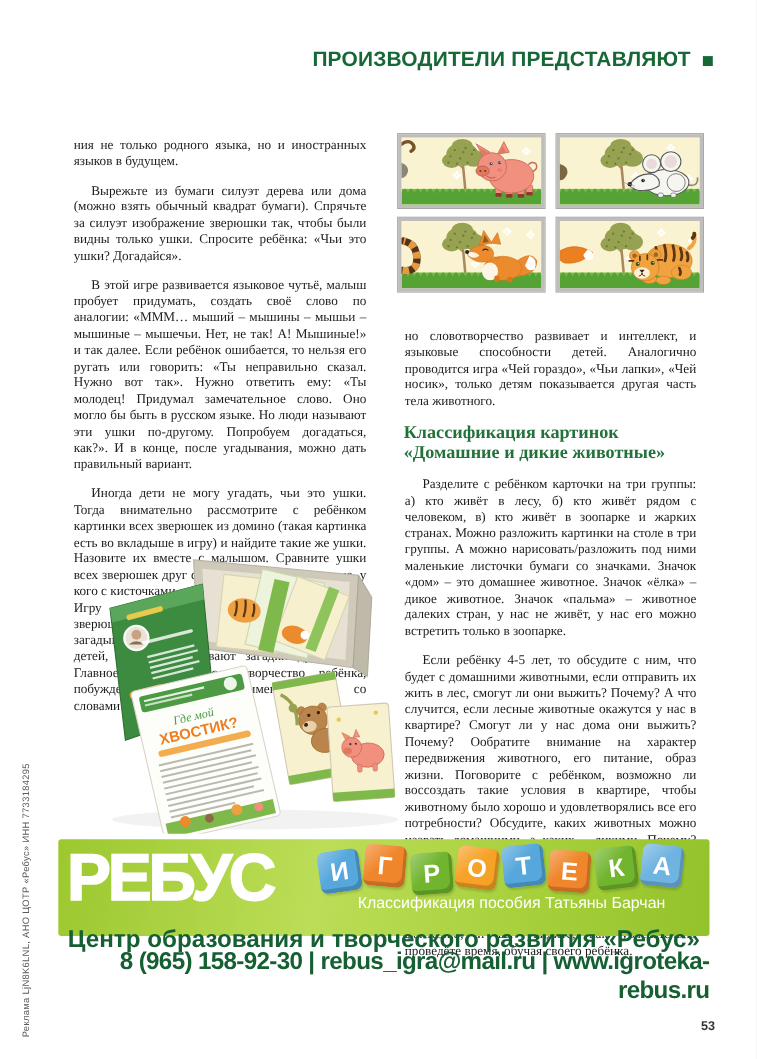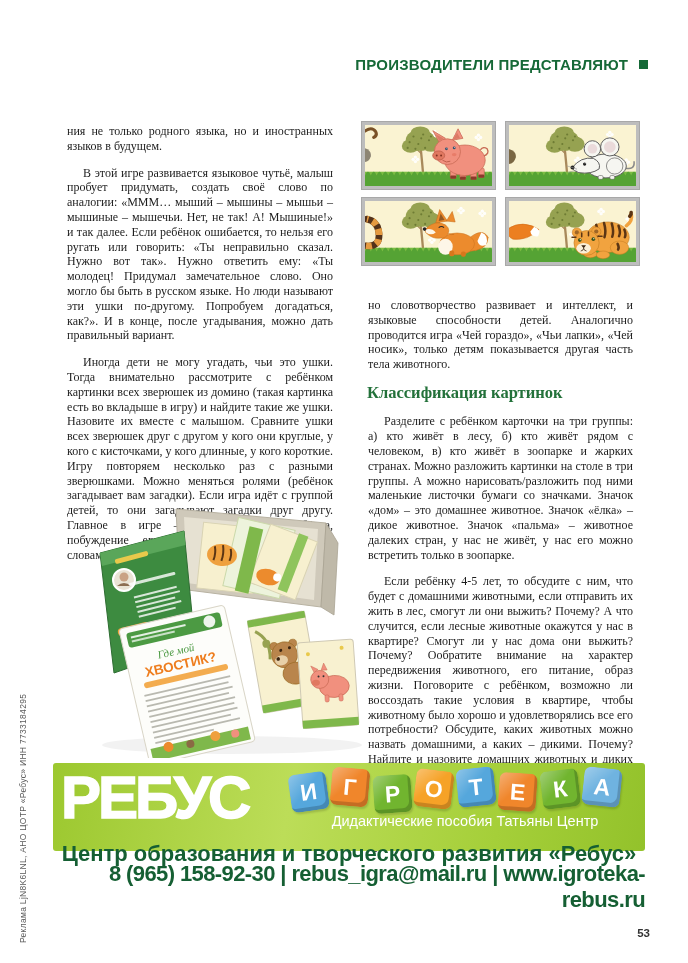--- a/index.html
+++ b/index.html
@@ -1,21 +1,21 @@
 <!DOCTYPE html>
 <html><head>
 <meta charset="utf-8">
 <style>
   html,body{margin:0;padding:0;background:#e8e8e8;}
   #page{position:relative;width:688px;height:963px;background:#ffffff;overflow:hidden;
         font-family:"Liberation Serif", serif;color:#1c1c1c;}
   
   .hdr{position:absolute;top:44px;right:40px;display:flex;align-items:center;
-       font-family:"Liberation Sans", sans-serif;font-weight:bold;font-size:15px;
-       color:#166937;letter-spacing:.2px;margin-top:12px;}
+       font-family:"Liberation Sans", sans-serif;font-weight:bold;font-size:19px;
+       color:#166937;letter-spacing:.2px;}
   .hdr .sq{width:9px;height:9px;background:#166937;margin-left:11px;}
   
   .col{position:absolute;width:290px;}
   #left-col{left:55px;top:112px;}
   #right-col{left:356px;top:286px;width:289px;}
   .body-p{margin:12px;font-size:12px;line-height:14.8px;text-align:justify;text-indent:16px;}
   .body-p.noindent{text-indent:0;}
   h2.sec{margin:6px 0 2px 11px;font-family:"Liberation Serif", serif;font-weight:bold;
          font-size:16.5px;line-height:18.5px;color:#23713A;}
   h2.sec span{display:block;}
@@ -59,20 +59,21 @@
 
 <div id="page">
 
   <div class="hdr">
     <span>ПРОИЗВОДИТЕЛИ ПРЕДСТАВЛЯЮТ</span>
     <span class="sq"></span>
   </div>
 
   <div id="left-col" class="col">
       <p class="body-p noindent">ния не только родного языка, но и иностранных языков в будущем.</p>
+      <p class="body-p">Вырежьте из бумаги силуэт дерева или дома (можно взять обычный квадрат бумаги). Спрячьте за силуэт изображение зверюшки так, чтобы были видны только ушки. Спросите ребёнка: «Чьи это ушки? Догадайся».</p>
       <p class="body-p">В этой игре развивается языковое чутьё, малыш пробует придумать, создать своё слово по аналогии: «МММ… мыший – мышины – мышьи – мышиные – мышечьи. Нет, не так! А! Мышиные!» и так далее. Если ребёнок ошибается, то нельзя его ругать или говорить: «Ты неправильно сказал. Нужно вот так». Нужно ответить ему: «Ты молодец! Придумал замечательное слово. Оно могло бы быть в русском языке. Но люди называют эти ушки по-другому. Попробуем догадаться, как?». И в конце, после угадывания, можно дать правильный вариант.</p>
       <p class="body-p">Иногда дети не могу угадать, чьи это ушки. Тогда внимательно рассмотрите с ребёнком картинки всех зверюшек из домино (такая картинка есть во вкладыше в игру) и найдите такие же ушки. Назовите их вместе с малышом. Сравните ушки всех зверюшек друг с другом у кого они круглые, у кого с кисточками, у кого длинные, у кого короткие. Игру повторяем несколько раз с разными зверюшками. Можно меняться ролями (ребёнок загадывает вам загадки). Если игра идёт с группой детей, то они загадывают загадки друг другу. Главное в игре – словотворчество ребёнка, побуждение его к экспериментированию со словами и их частями. Имен-</p>
     </div>
 
   <div id="cards">
       <div class="dcard">
         <svg viewBox="0 0 131 64" preserveAspectRatio="none">
           <rect width="131" height="64" fill="#FAF3D2"></rect>
           <g fill="#FFFFFF" opacity=".95">
             <circle cx="49.7" cy="36" r="1.7"></circle>
@@ -374,20 +375,21 @@
         </svg>
       </div>
     </div>
 
   <div id="right-col" class="col">
     <div id="r-top">
         <p class="body-p noindent">но словотворчество развивает и интеллект, и языковые способности детей. Аналогично проводится игра «Чей гораздо», «Чьи лапки», «Чей носик», только детям показывается другая часть тела животного.</p>
       </div>
     <h2 class="sec">
       <span>Классификация картинок</span>
+      <span>«Домашние и дикие животные»</span>
     </h2>
     <div id="r-bottom">
         <p class="body-p">Разделите с ребёнком карточки на три группы: а) кто живёт в лесу, б) кто живёт рядом с человеком, в) кто живёт в зоопарке и жарких странах. Можно разложить картинки на столе в три группы. А можно нарисовать/разложить под ними маленькие листочки бумаги со значками. Значок «дом» – это домашнее животное. Значок «ёлка» – дикое животное. Значок «пальма» – животное далеких стран, у нас не живёт, у нас его можно встретить только в зоопарке.</p>
         <p class="body-p">Если ребёнку 4-5 лет, то обсудите с ним, что будет с домашними животными, если отправить их жить в лес, смогут ли они выжить? Почему? А что случится, если лесные животные окажутся у нас в квартире? Смогут ли у нас дома они выжить? Почему? Ообратите внимание на характер передвижения животного, его питание, образ жизни. Поговорите с ребёнком, возможно ли воссоздать такие условия в квартире, чтобы животному было хорошо и удовлетворялись все его потребности? Обсудите, каких животных можно назвать домашними, а каких – дикими. Почему? Найдите и назовите домашних животных и диких животных на карточках домино.</p>
         <p class="body-p">И это всего две игры, а вы можете сами придумать их гораздо больше. Включите свою фантазию, и вы увидите, как увлекательно проведёте время, обучая своего ребёнка.</p>
       </div>
   </div>
 
   <div id="photo">
     <svg viewBox="0 0 292 255">
@@ -501,21 +503,21 @@
     <div id="cubes">
         <div class="cube" style="background: linear-gradient(135deg, rgba(255, 255, 255, 0.35), rgba(255, 255, 255, 0) 45%), rgb(85, 167, 220); transform: rotate(-8deg) translateY(5px);">И</div>
         <div class="cube" style="background: linear-gradient(135deg, rgba(255, 255, 255, 0.35), rgba(255, 255, 255, 0) 45%), rgb(240, 134, 43); transform: rotate(5deg) translateY(0px);">Г</div>
         <div class="cube" style="background: linear-gradient(135deg, rgba(255, 255, 255, 0.35), rgba(255, 255, 255, 0) 45%), rgb(113, 181, 47); transform: rotate(-4deg) translateY(7px);">Р</div>
         <div class="cube" style="background: linear-gradient(135deg, rgba(255, 255, 255, 0.35), rgba(255, 255, 255, 0) 45%), rgb(246, 162, 39); transform: rotate(7deg) translateY(2px);">О</div>
         <div class="cube" style="background: linear-gradient(135deg, rgba(255, 255, 255, 0.35), rgba(255, 255, 255, 0) 45%), rgb(85, 167, 220); transform: rotate(-6deg) translateY(0px);">Т</div>
         <div class="cube" style="background: linear-gradient(135deg, rgba(255, 255, 255, 0.35), rgba(255, 255, 255, 0) 45%), rgb(240, 134, 43); transform: rotate(4deg) translateY(5px);">Е</div>
         <div class="cube" style="background: linear-gradient(135deg, rgba(255, 255, 255, 0.35), rgba(255, 255, 255, 0) 45%), rgb(113, 181, 47); transform: rotate(-7deg) translateY(2px);">К</div>
         <div class="cube" style="background: linear-gradient(135deg, rgba(255, 255, 255, 0.35), rgba(255, 255, 255, 0) 45%), rgb(111, 179, 224); transform: rotate(6deg) translateY(0px);">А</div>
       </div>
-    <div class="banner-sub">Дидактические пособия Татьяны Центр</div>
+    <div class="banner-sub">Классификация пособия Татьяны Барчан</div>
   </div>
   <div class="center-line">Центр образования и творческого развития «Ребус»</div>
   <div class="contact-line">8 (965) 158-92-30 | rebus_igra@mail.ru | www.igroteka-rebus.ru</div>
 
   <div class="side-note">Реклама LjN8K6LNL, АНО ЦОТР «Ребус» ИНН 7733184295</div>
   <div class="pageno">53</div>
 
 </div>
 
 </body></html>

